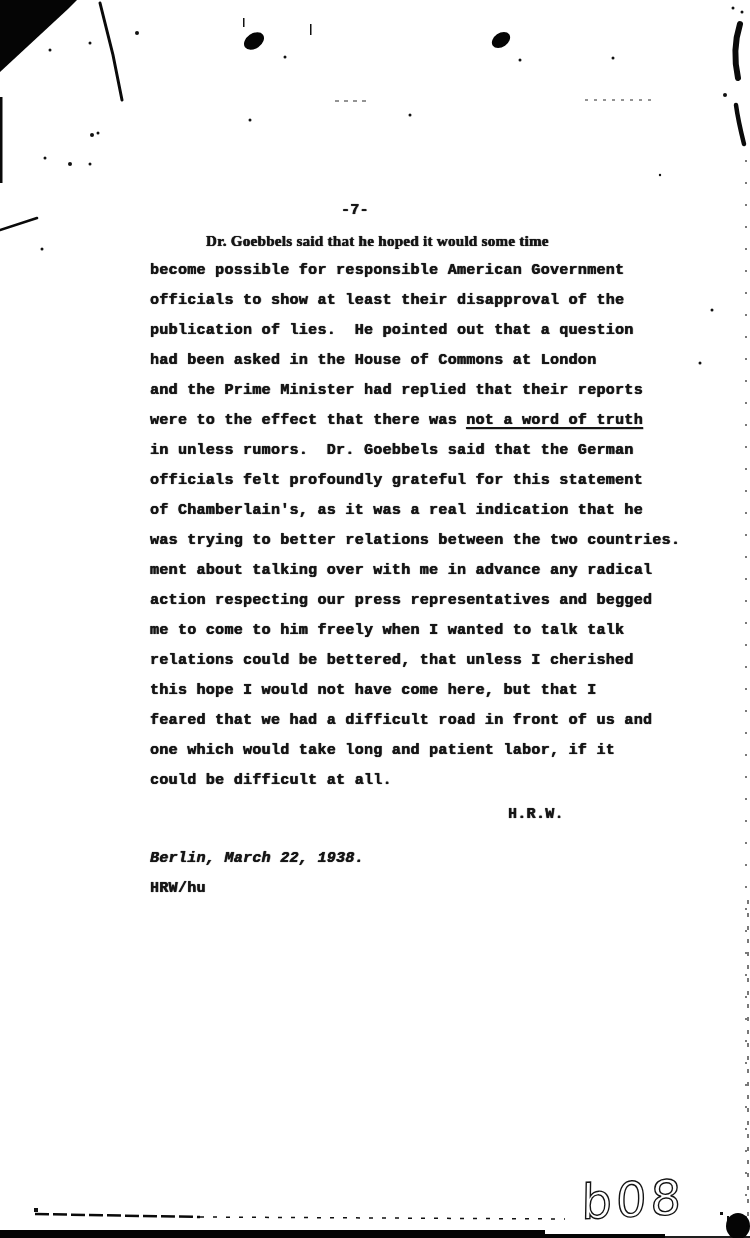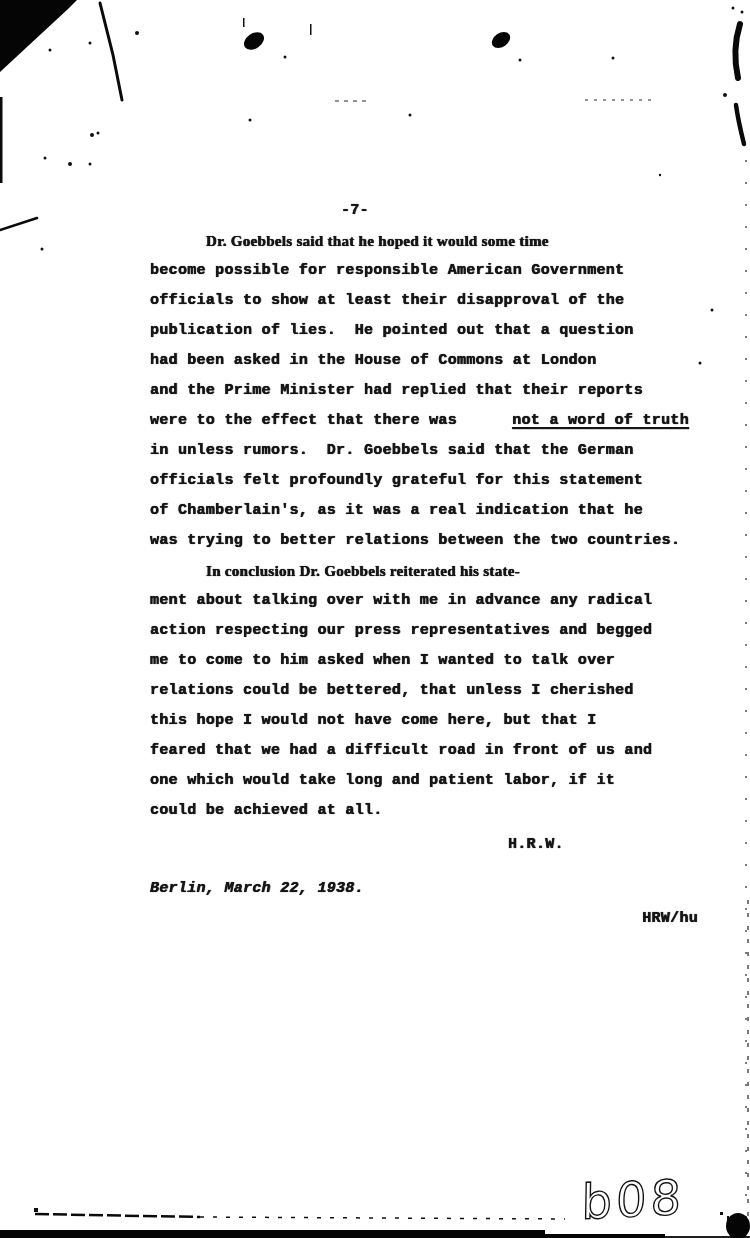--- a/index.html
+++ b/index.html
@@ -13,26 +13,25 @@
     position:absolute;left:150px;top:196px;width:548px;
     font-size:15px;font-weight:700;color:#161616;
     letter-spacing:.3px;
     text-shadow:0 0 .9px #000, .6px .3px 0 rgba(0,0,0,.45), -.3px .2px 0 rgba(0,0,0,.3);
   }
   .line{height:30px;line-height:30px;white-space:pre;}
   .indent{text-indent:56px;font-family:Liberation Serif, serif;}
   .pageno{height:30px;line-height:30px;padding-left:191px;white-space:pre;}
   .sig{height:30px;line-height:30px;padding-left:358px;margin-top:4px;white-space:pre;}
   .dateline{height:30px;line-height:30px;margin-top:14px;white-space:pre;font-style:italic;}
-  .typist{height:30px;line-height:30px;white-space:pre;text-align:right;}
+  .typist{height:30px;line-height:30px;white-space:pre;}
   .u{
     text-decoration:underline;
     text-decoration-thickness:2px;
     text-underline-offset:3px;
-    margin-left:46px;
   }
   
   .handcode{
     position:absolute;left:582px;top:1178px;
     font-family:"DejaVu Sans",sans-serif;
     font-size:48px;line-height:1;color:#151515;
     letter-spacing:4px;
     transform:rotate(-3deg) skewX(-4deg);
     transform-origin:left top;
   }
@@ -102,28 +101,27 @@
   <div class="line">officials to show at least their disapproval of the</div>
   <div class="line">publication of lies.  He pointed out that a question</div>
   <div class="line">had been asked in the House of Commons at London</div>
   <div class="line">and the Prime Minister had replied that their reports</div>
   <div class="line"><span>were to the effect that there was </span><span class="u">not a word of truth</span></div>
   <div class="line">in unless rumors.  Dr. Goebbels said that the German</div>
   <div class="line">officials felt profoundly grateful for this statement</div>
   <div class="line">of Chamberlain's, as it was a real indication that he</div>
   <div class="line">was trying to better relations between the two countries.</div>
 
-  <div class="line indent">In conclusion Dr. Goebbels reiterated his state-</div>
   <div class="line">ment about talking over with me in advance any radical</div>
   <div class="line">action respecting our press representatives and begged</div>
-  <div class="line">me to come to him asked when I wanted to talk over</div>
+  <div class="line">me to come to him freely when I wanted to talk talk</div>
   <div class="line">relations could be bettered, that unless I cherished</div>
   <div class="line">this hope I would not have come here, but that I</div>
   <div class="line">feared that we had a difficult road in front of us and</div>
   <div class="line">one which would take long and patient labor, if it</div>
-  <div class="line">could be achieved at all.</div>
+  <div class="line">could be difficult at all.</div>
 
   <div class="sig">H.R.W.</div>
   <div class="dateline">Berlin, March 22, 1938.</div>
   <div class="typist">HRW/hu</div>
 </div>
 
 <div class="handcode">b08</div>
 
 </body></html>

